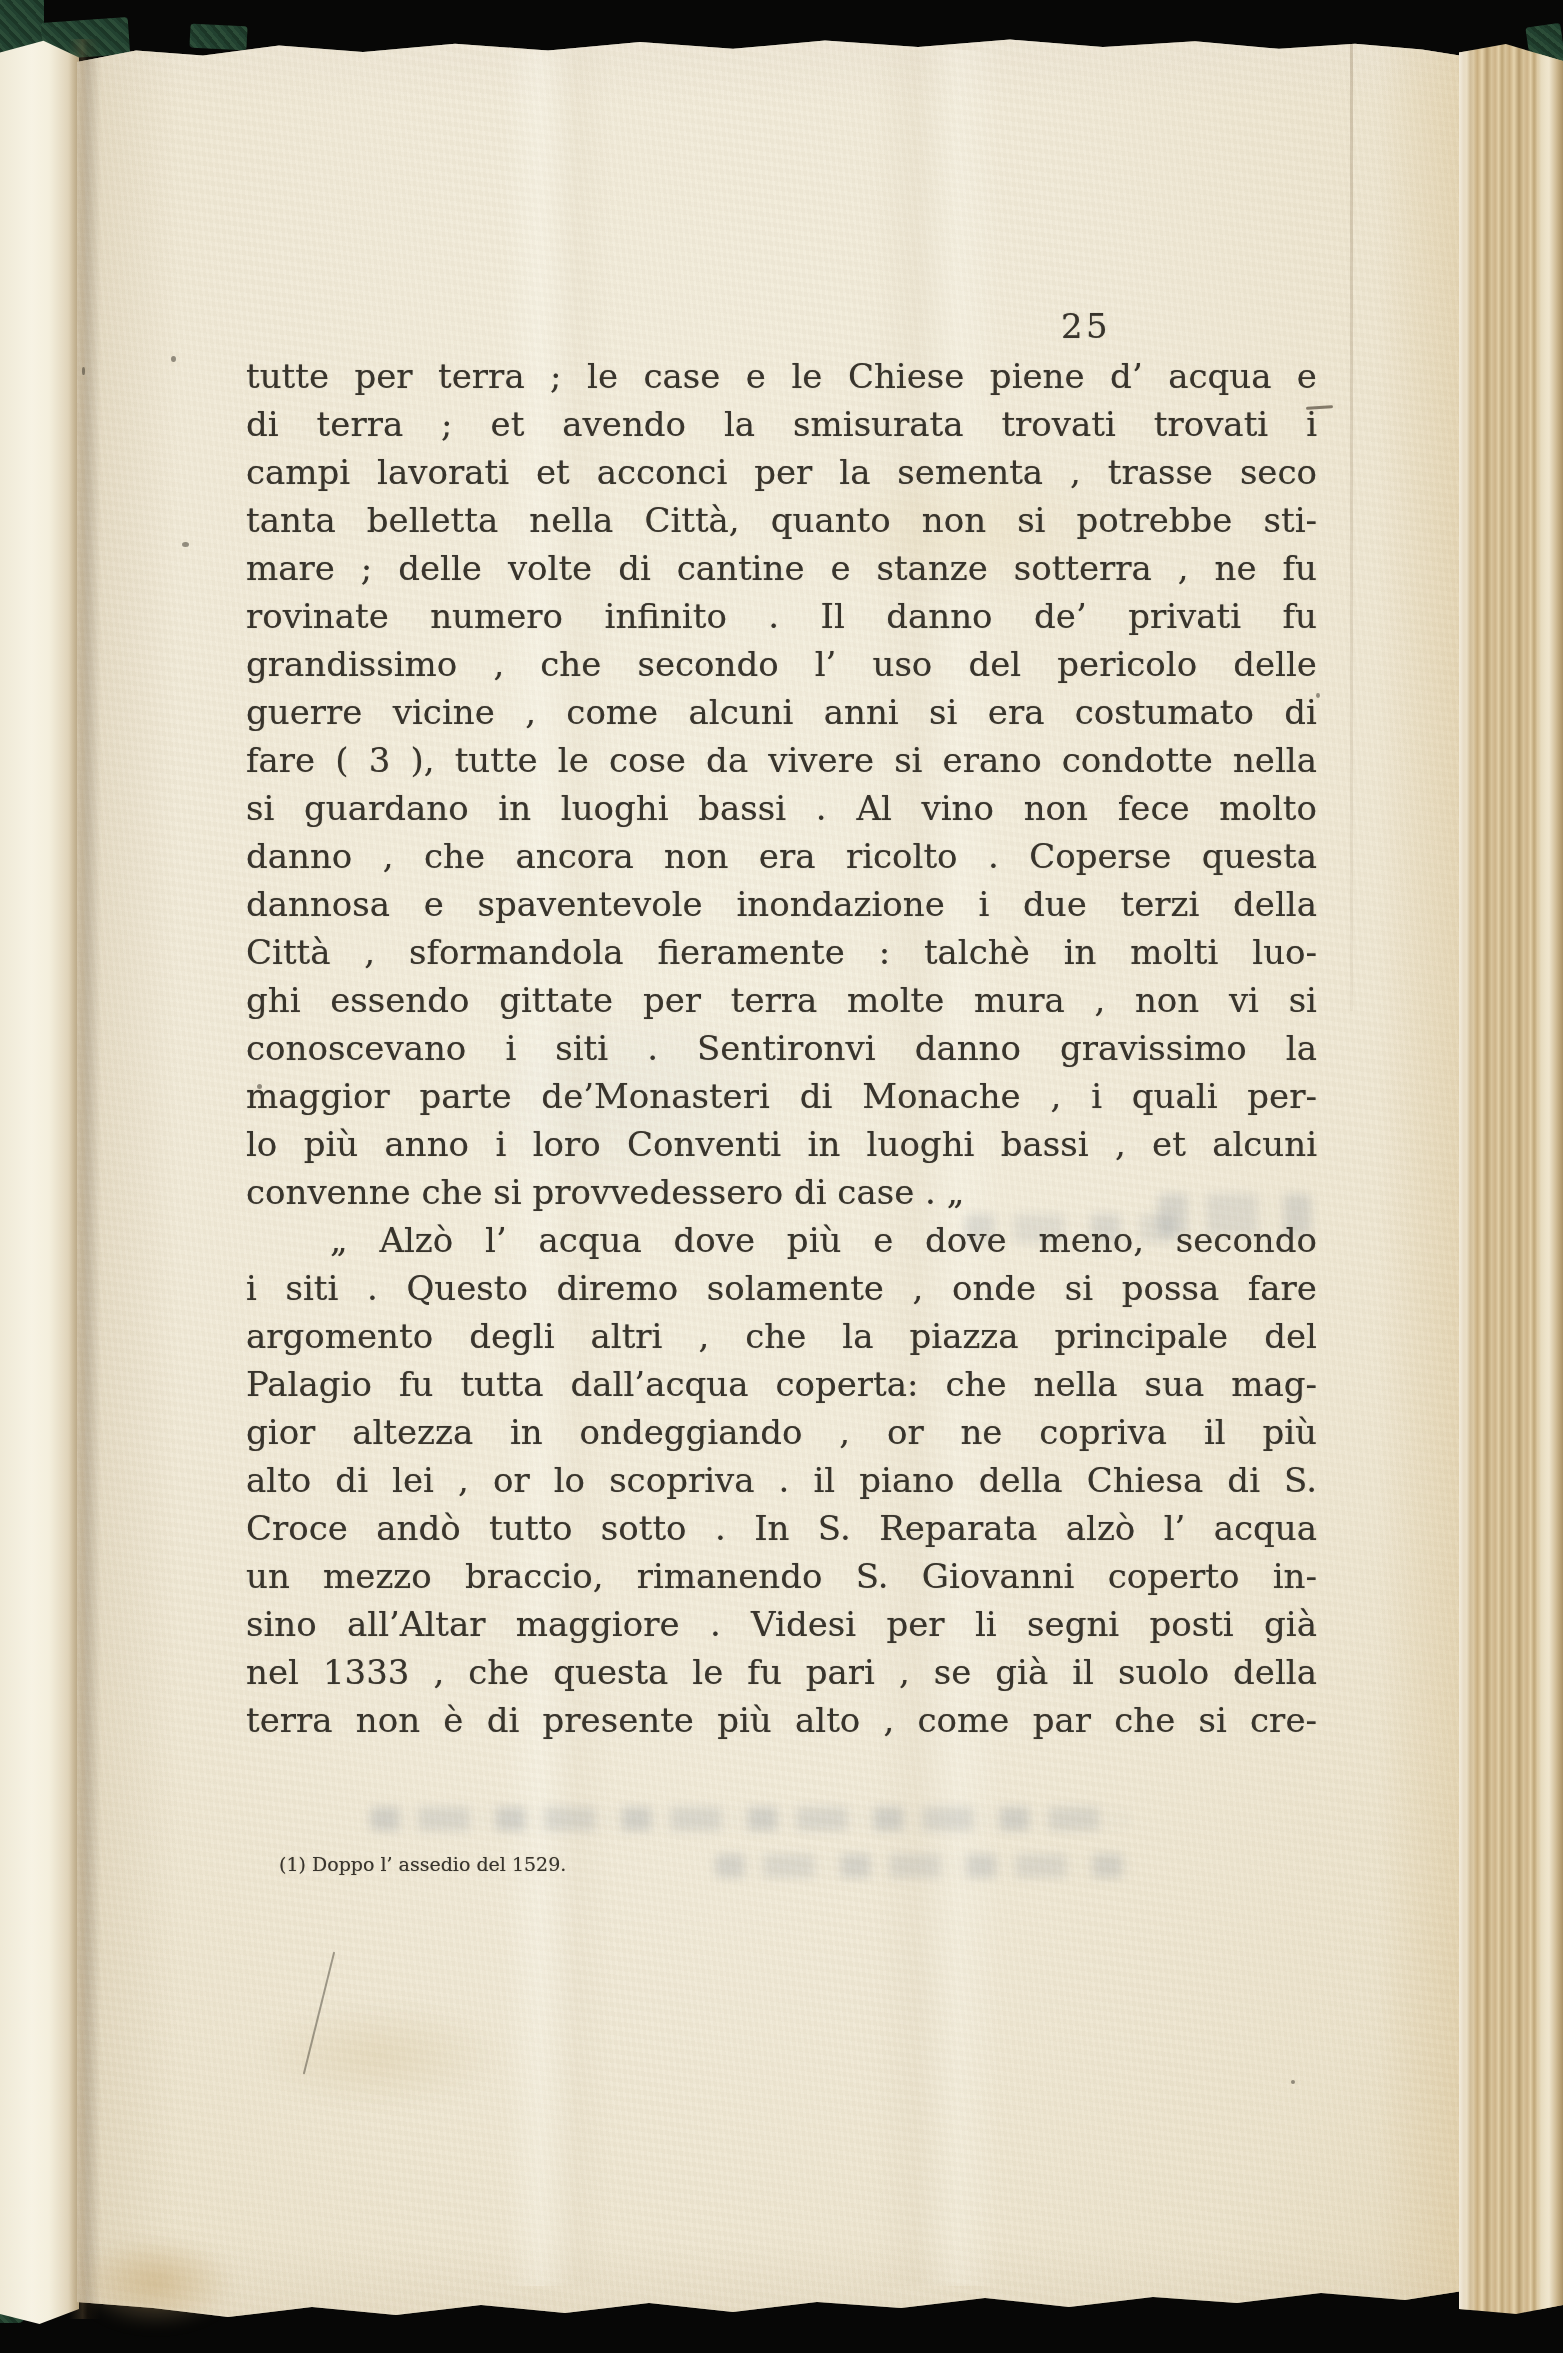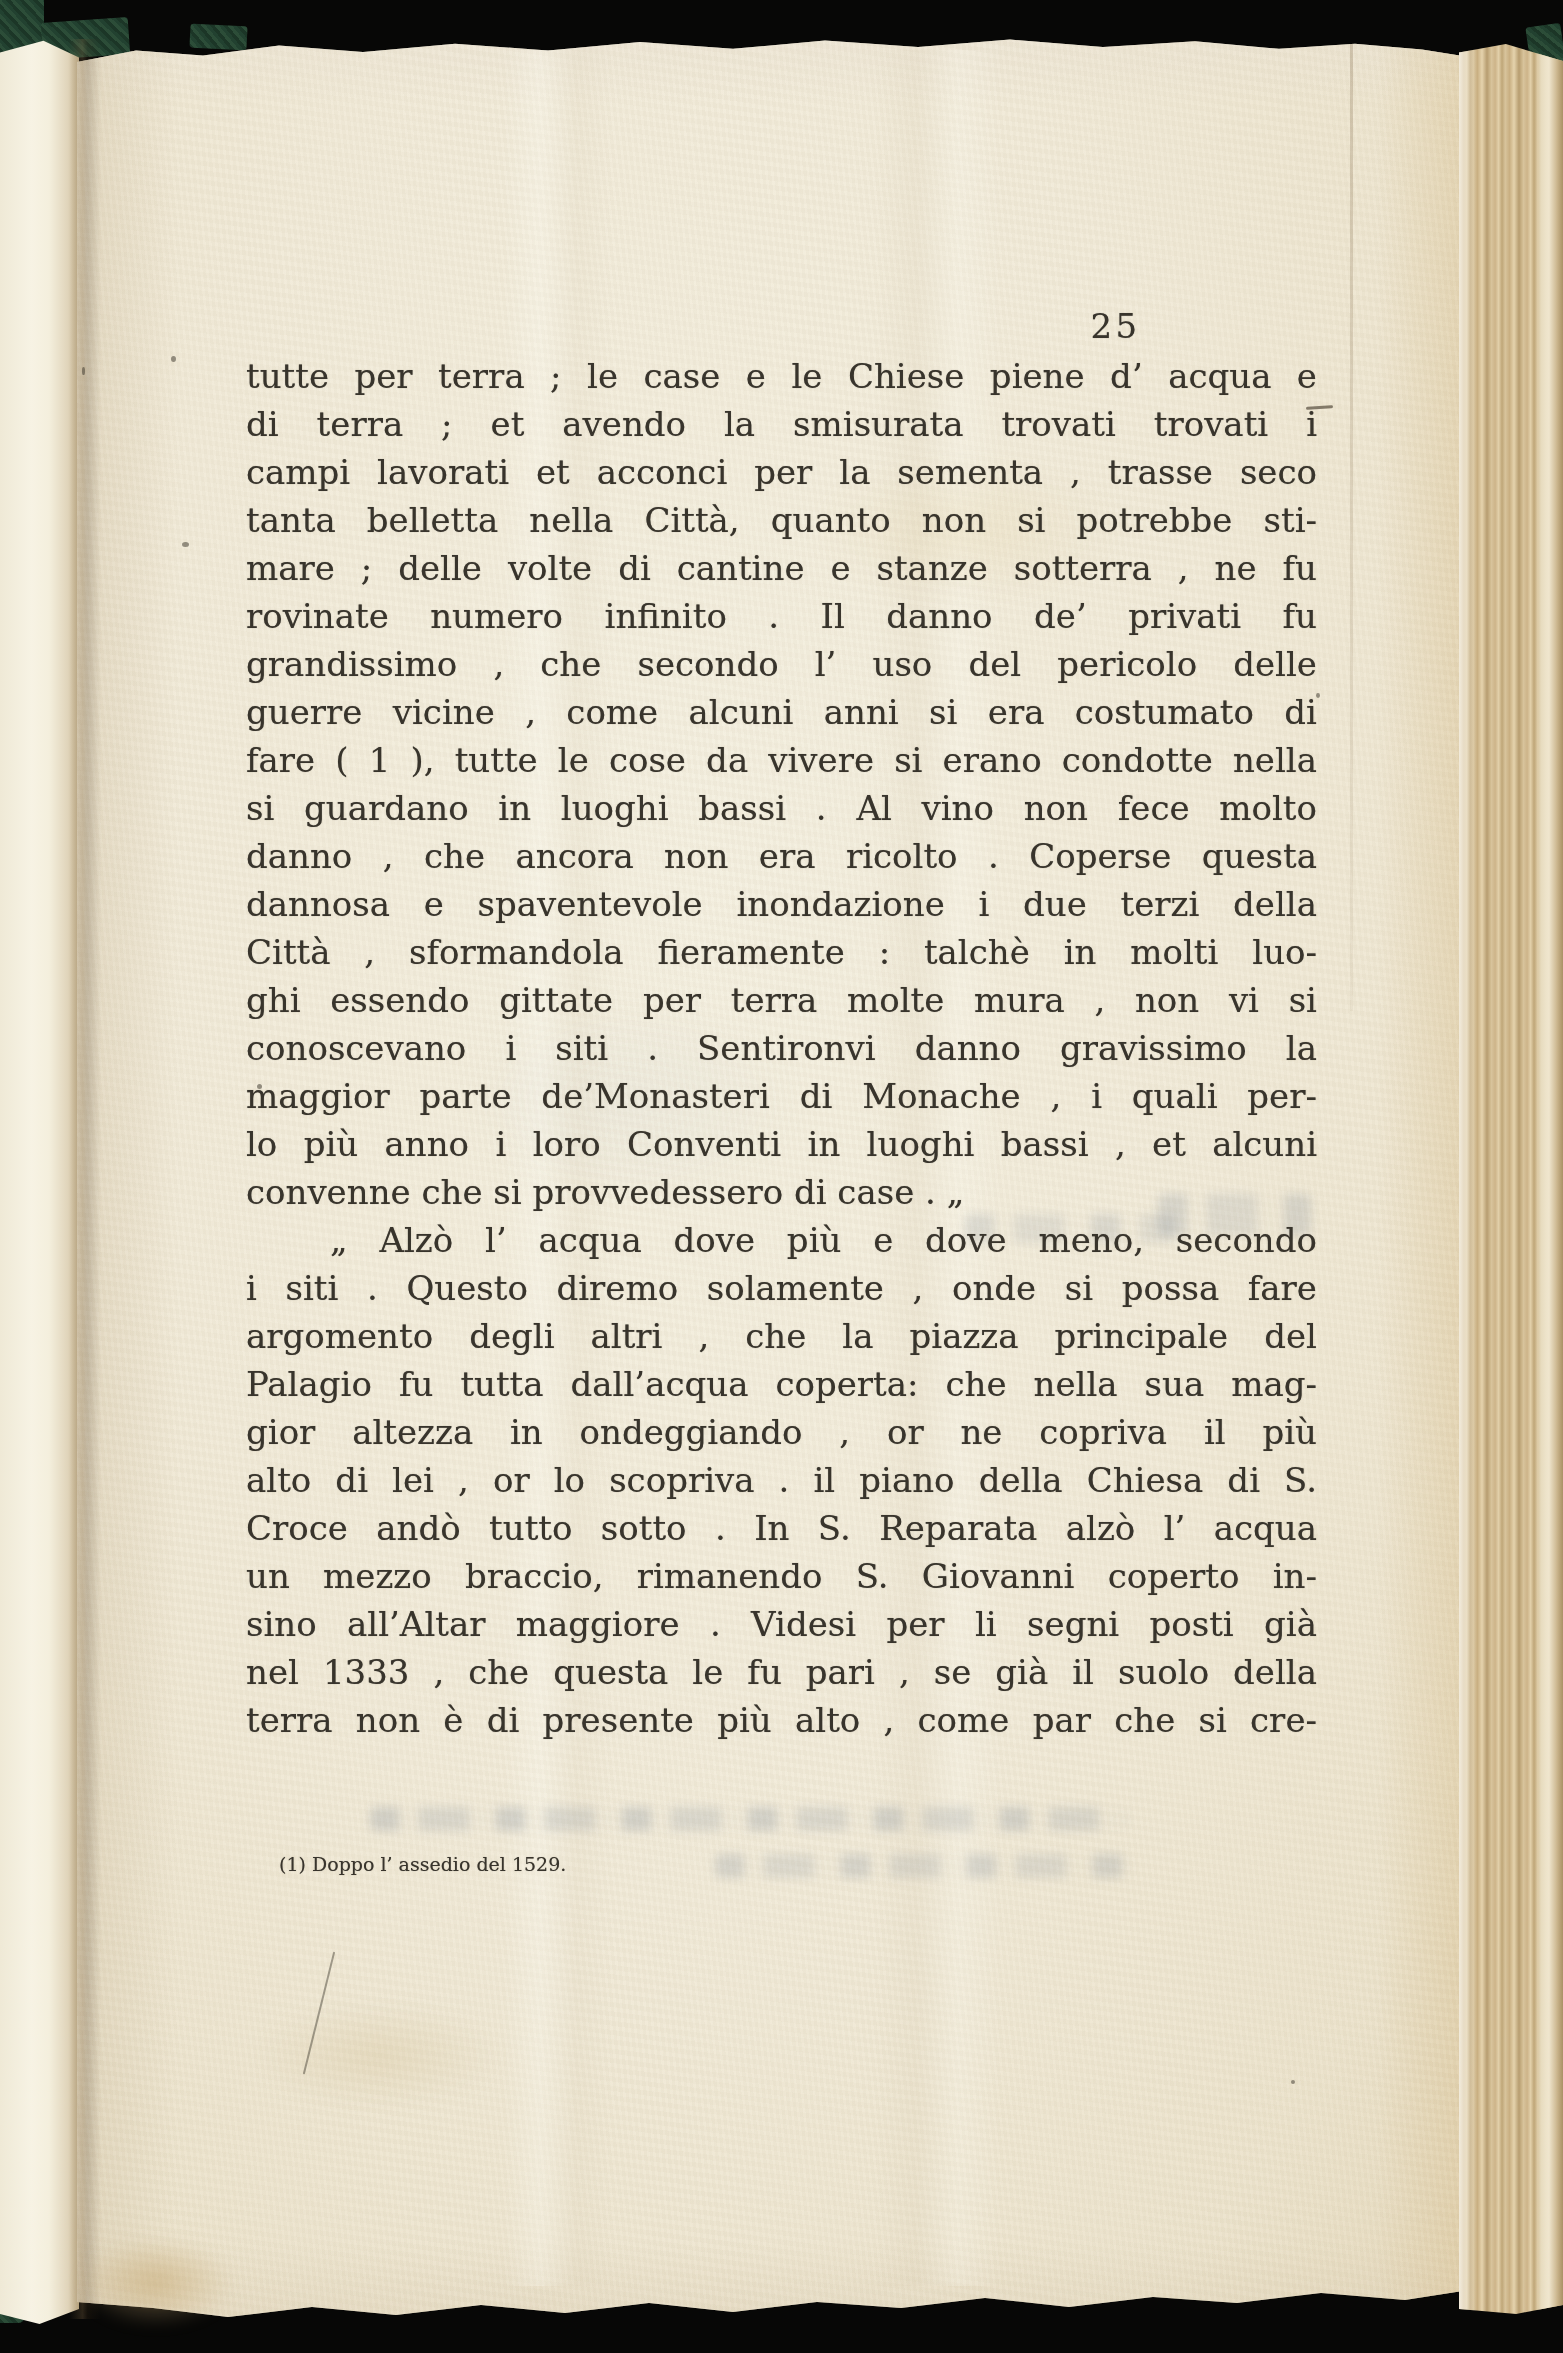--- a/index.html
+++ b/index.html
@@ -113,21 +113,21 @@
   }
   .hairline{
     position:absolute;left:318px;top:1950px;width:1.7px;height:126px;
     background:rgba(60,55,45,.45);transform:rotate(14deg);border-radius:1.7px;
   }
 
   
   .text-layer{position:absolute;inset:0;color:#38342c;}
   .pagenum{
     position:absolute;left:1061px;top:306px;width:109px;
-    font-size:34px;letter-spacing:3.4px;text-align:center;
+    font-size:34px;letter-spacing:3.4px;
     text-shadow:0 0 0.8px rgba(56,52,44,.5);
   }
   .text-block{
     position:absolute;left:246px;top:352px;width:1071px;
   }
   .line{
     height:48px;line-height:48px;font-size:34px;
     text-align:justify;text-align-last:justify;text-justify:inter-word;
     text-shadow:0 0 0.8px rgba(56,52,44,.55);
     white-space:normal;overflow:visible;
@@ -187,21 +187,21 @@
 
     <div class="text-block">
       <div class="line">tutte per terra ; le case e le Chiese piene d’ acqua e</div>
       <div class="line">di terra ; et avendo la smisurata trovati trovati i</div>
       <div class="line">campi lavorati et acconci per la sementa , trasse seco</div>
       <div class="line">tanta belletta nella Città, quanto non si potrebbe sti-</div>
       <div class="line">mare ; delle volte di cantine e stanze sotterra , ne fu</div>
       <div class="line">rovinate numero infinito . Il danno de’ privati fu</div>
       <div class="line">grandissimo , che secondo l’ uso del pericolo delle</div>
       <div class="line">guerre vicine , come alcuni anni si era costumato di</div>
-      <div class="line">fare ( 1 ), tutte le cose da vivere si erano condotte nella</div>
+      <div class="line">fare ( 3 ), tutte le cose da vivere si erano condotte nella</div>
       <div class="line">si guardano in luoghi bassi . Al vino non fece molto</div>
       <div class="line">danno , che ancora non era ricolto . Coperse questa</div>
       <div class="line">dannosa e spaventevole inondazione i due terzi della</div>
       <div class="line">Città , sformandola fieramente : talchè in molti luo-</div>
       <div class="line">ghi essendo gittate per terra molte mura , non vi si</div>
       <div class="line">conoscevano i siti . Sentironvi danno gravissimo la</div>
       <div class="line">maggior parte de’Monasteri di Monache , i quali per-</div>
       <div class="line">lo più anno i loro Conventi in luoghi bassi , et alcuni</div>
       <div class="line noj">convenne che si provvedessero di case . „</div>
       <div class="line indent">„ Alzò l’ acqua dove più e dove meno, secondo</div>

